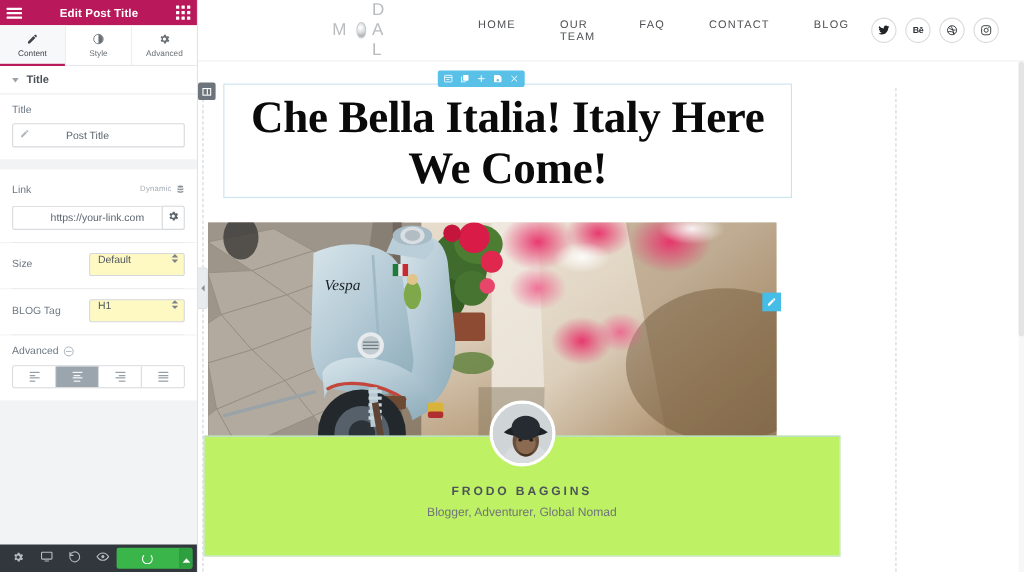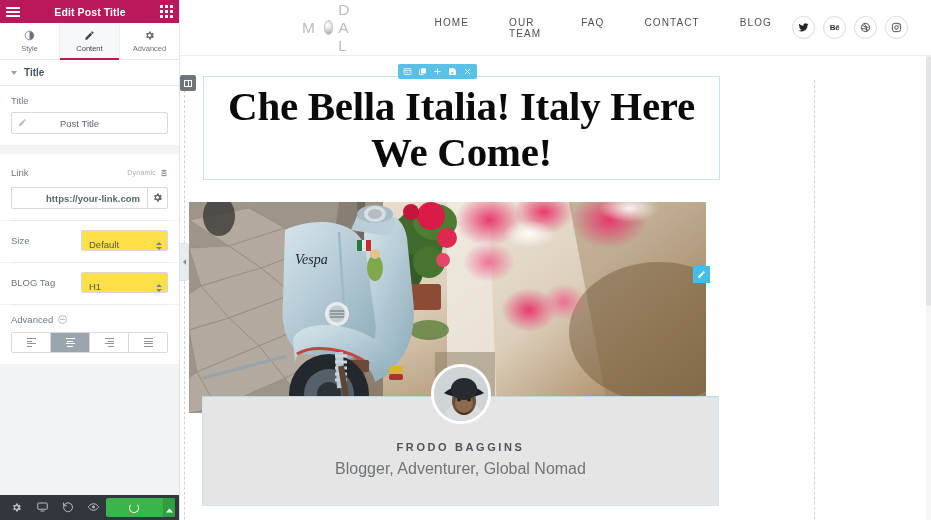--- a/index.html
+++ b/index.html
@@ -73,32 +73,32 @@
   .dyn-wrap { display: flex; align-items: center; gap: 4px; }
   .dyn-text { font-size: 7px; color: #a4acb4; letter-spacing: .2px; }
 
   .text-input {
     width: 100%; height: 22px; border: 1px solid #d5d8dc; background: #fff;
     border-radius: 2px; display: flex; align-items: center; gap: 5px;
     padding: 0 6px; font-size: 9.5px; color: #5b6570;
   }
   .text-input .val { flex: 1; white-space: nowrap; overflow: hidden; padding-left: 28px; }
   .link-row { display: flex; align-items: stretch; }
-  .link-row .text-input { border-radius: 2px 0 0 2px; border-right: none; font-weight: bold; }
+  .link-row .text-input { border-radius: 2px 0 0 2px; border-right: none; }
   .link-gear {
     width: 24px; border: 1px solid #d5d8dc; border-radius: 0 2px 2px 0;
     background: #fff; display: flex; align-items: center; justify-content: center;
     cursor: pointer;
   }
 
   .row-inline { display: flex; align-items: center; gap: 8px; }
   .row-inline .ctl-label { width: 62px; flex: 0 0 62px; margin: 0; }
   .select-box {
     flex: 1; height: 21px; border: 1px solid #d5d8dc; border-radius: 2px;
-    background: #fde047; display: flex; align-items: flex-end; justify-content: space-between;
+    background: #fef9c3; display: flex; align-items: flex-start; justify-content: space-between;
     padding: 0 5px 0 7px; font-size: 9.5px; color: #50585f; cursor: pointer;
   }
   .spinner-arrows { display: flex; flex-direction: column; gap: 2px; align-items: center; }
   .spinner-arrows i.up { width:0;height:0;border-left:3px solid transparent;border-right:3px solid transparent;border-bottom:3.5px solid #7b848c; }
   .spinner-arrows i.dn { width:0;height:0;border-left:3px solid transparent;border-right:3px solid transparent;border-top:3.5px solid #7b848c; }
 
   .align-row { display: flex; align-items: center; gap: 5px; margin-bottom: 7px; }
   .reset-circle { width: 9px; height: 9px; border-radius: 50%; border: 1px solid #b7bdc3;
     display: flex; align-items: center; justify-content: center; cursor: pointer; }
   .reset-circle i { width: 5px; height: 1px; background: #b7bdc3; }
@@ -198,34 +198,34 @@
   .col-handle-inner i:last-child { border-right: none; }
 
   
   .photo {
     position: absolute; left: 9px; top: 146px; width: 522px; height: 211px;
     overflow: hidden; z-index: 6;
   }
   .photo svg { display: block; }
 
   .author-box {
-    position: absolute; left: 22px; top: 340px; width: 517px; height: 110px;
-    background: #e5e5e5; border: 1px solid #cfe4ef; border-top: 1px solid #bcd9e8; z-index: 9;
+    position: absolute; left: 5px; top: 340px; width: 579px; height: 110px;
+    background: #bef264; border: 1px solid #cfe4ef; border-top: 1px solid #bcd9e8; z-index: 9;
   }
   .avatar {
     position: absolute; left: 50%; top: -33px; transform: translateX(-50%);
     width: 60px; height: 60px; border-radius: 50%; border: 3px solid #fff;
     overflow: hidden; background: #cfd3d6; z-index: 11;
   }
   .author-name {
     text-align: center; margin-top: 44px; font-size: 11px; font-weight: bold;
     letter-spacing: 2.6px; color: #4d5359;
   }
   .author-role {
-    text-align: center; margin-top: 7px; font-size: 16px; color: #6f7478;
+    text-align: center; margin-top: 7px; font-size: 11px; color: #6f7478;
   }
   .edit-badge {
     position: absolute; right: 1px; top: 64px; width: 17px; height: 17px;
     background: #45bde6; display: flex; align-items: center; justify-content: center;
     z-index: 13; cursor: pointer;
   }
 
   .vscroll {
     position: absolute; right: 0; top: 56px; width: 5px; height: 464px;
     background: #f7f7f7;
@@ -254,36 +254,36 @@
           <i></i>
           <i></i>
           <i></i>
           <i></i>
           <i></i>
           <i></i>
       </div>
     </div>
 
     <div class="panel-tabs">
+      <div class="ptab active">
+        <span>
+          <svg width="11" height="11" viewBox="0 0 24 24" fill="#3f444b">
+              <path d="M3 17.25V21h3.75L17.81 9.94l-3.75-3.75L3 17.25zM20.71 7.04a1 1 0 0 0 0-1.41l-2.34-2.34a1 1 0 0 0-1.41 0l-1.83 1.83 3.75 3.75 1.83-1.83z"></path>
+            </svg>
+        </span>
+        <span>Content</span>
+      </div>
       <div class="ptab">
         <span>
           <svg width="11" height="11" viewBox="0 0 24 24">
               <circle cx="12" cy="12" r="9.4" fill="none" stroke="#6b7076" stroke-width="1.7"></circle>
               <path d="M12 3.2a8.8 8.8 0 0 1 0 17.6z" fill="#6b7076"></path>
             </svg>
         </span>
         <span>Style</span>
-      </div>
-      <div class="ptab active">
-        <span>
-          <svg width="11" height="11" viewBox="0 0 24 24" fill="#3f444b">
-              <path d="M3 17.25V21h3.75L17.81 9.94l-3.75-3.75L3 17.25zM20.71 7.04a1 1 0 0 0 0-1.41l-2.34-2.34a1 1 0 0 0-1.41 0l-1.83 1.83 3.75 3.75 1.83-1.83z"></path>
-            </svg>
-        </span>
-        <span>Content</span>
       </div>
       <div class="ptab">
         <span>
           <svg width="11" height="11" viewBox="0 0 24 24" fill="#6b7076">
               <path d="M19.4 13a7.8 7.8 0 0 0 0-2l2.1-1.6-2-3.5-2.5 1a7.7 7.7 0 0 0-1.7-1l-.4-2.6h-4l-.4 2.6c-.6.2-1.2.6-1.7 1l-2.5-1-2 3.5L6.6 11a7.8 7.8 0 0 0 0 2l-2.1 1.6 2 3.5 2.5-1c.5.4 1.1.8 1.7 1l.4 2.6h4l.4-2.6c.6-.2 1.2-.6 1.7-1l2.5 1 2-3.5-2.3-1.6zM12 15.2A3.2 3.2 0 1 1 12 8.8a3.2 3.2 0 0 1 0 6.4z"></path>
             </svg>
         </span>
         <span>Advanced</span>
       </div>
     </div>

